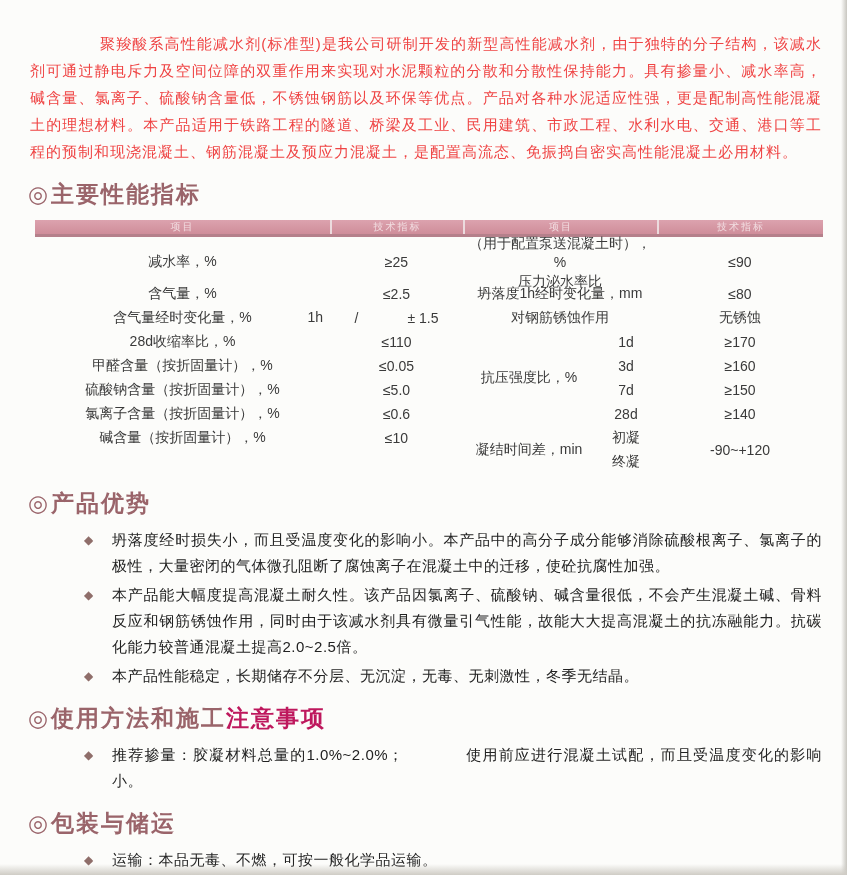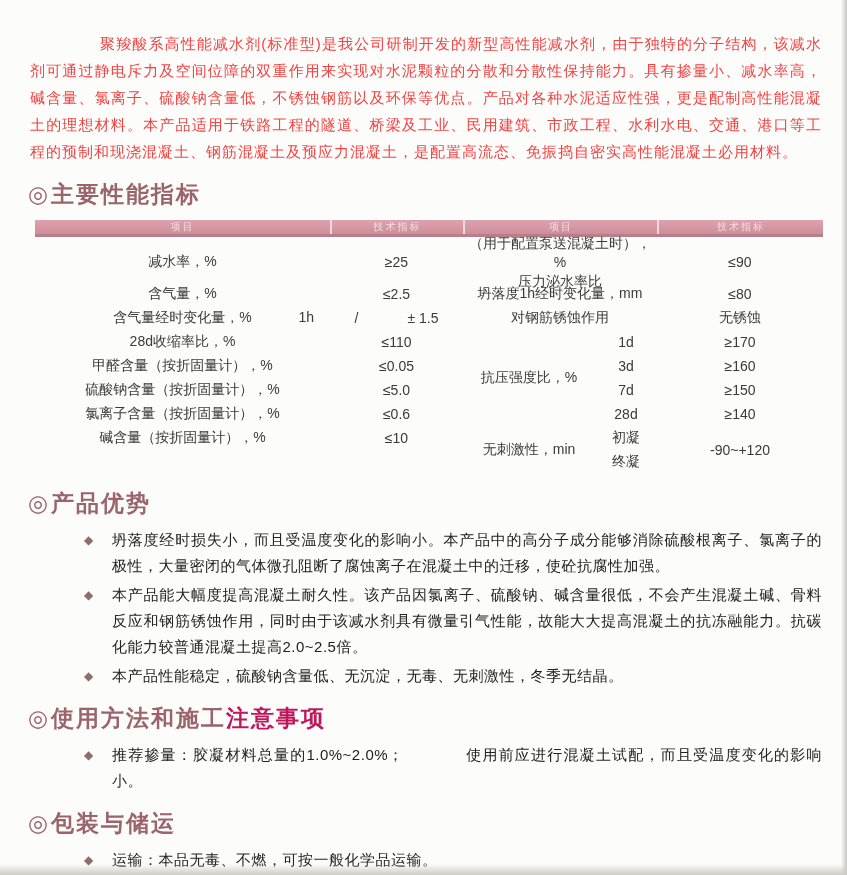--- a/index.html
+++ b/index.html
@@ -59,21 +59,21 @@
   .pt-left{width:428px;}
   .pt-right{width:360px;}
   .pt-row{display:flex;align-items:center;height:24px;}
   .pt-row.tall{height:40px;}
   .pt-left .pt-item{width:295px;text-align:center;position:relative;}
   .pt-left .pt-val{width:133px;text-align:center;}
   .pt-right .pt-item{width:194px;text-align:center;}
   .pt-right .pt-val{width:166px;text-align:center;}
   .two-line{line-height:19px;}
   .two-line span{display:block;}
-  .sub-1h{position:absolute;right:16px;top:0;}
+  .sub-1h{position:absolute;right:7px;top:0;}
   .slash-val{display:flex;justify-content:space-around;align-items:center;}
 
   .pt-group{display:grid;grid-template-columns:132px 62px 166px;}
   .pt-group .g-label{
     grid-row:1 / span var(--rows,4);
     display:flex;align-items:center;justify-content:center;text-align:center;
   }
   .pt-group .g-sub{height:24px;display:flex;align-items:center;justify-content:center;}
   .pt-group .g-val{height:24px;display:flex;align-items:center;justify-content:center;}
   .setting .g-label{--rows:2;}
@@ -174,21 +174,21 @@
           <div class="g-val" style="grid-column:3;">≥170</div>
           <div class="g-sub" style="grid-column:2;">3d</div>
           <div class="g-val" style="grid-column:3;">≥160</div>
           <div class="g-sub" style="grid-column:2;">7d</div>
           <div class="g-val" style="grid-column:3;">≥150</div>
           <div class="g-sub" style="grid-column:2;">28d</div>
           <div class="g-val" style="grid-column:3;">≥140</div>
         </div>
 
         <div class="pt-group setting">
-          <div class="g-label">无刺激性，min</div>
+          <div class="g-label">凝结时间差，min</div>
           <div class="g-sub" style="grid-column:2;">初凝</div>
           <div class="g-val" style="grid-column:3;grid-row:1 / span 2;height:48px;">-90~+120</div>
           <div class="g-sub" style="grid-column:2;">终凝</div>
         </div>
       </div>
 
     </div>
   </div>
 
   <div class="section-header">
@@ -198,21 +198,21 @@
     <li>
       <span class="diamond">◆</span>
       <span>坍落度经时损失小，而且受温度变化的影响小。本产品中的高分子成分能够消除硫酸根离子、氯离子的极性，大量密闭的气体微孔阻断了腐蚀离子在混凝土中的迁移，使砼抗腐性加强。</span>
     </li>
     <li>
       <span class="diamond">◆</span>
       <span>本产品能大幅度提高混凝土耐久性。该产品因氯离子、硫酸钠、碱含量很低，不会产生混凝土碱、骨料反应和钢筋锈蚀作用，同时由于该减水剂具有微量引气性能，故能大大提高混凝土的抗冻融能力。抗碳化能力较普通混凝土提高2.0~2.5倍。</span>
     </li>
     <li>
       <span class="diamond">◆</span>
-      <span>本产品性能稳定，硫酸钠含量低、无沉淀，无毒、无刺激性，冬季无结晶。</span>
+      <span>本产品性能稳定，长期储存不分层、无沉淀，无毒、无刺激性，冬季无结晶。</span>
     </li>
   </ul>
 
   <div class="section-header">
     <span class="marker">◎</span><span>使用方法和施工</span><span class="tail">注意事项</span>
   </div>
   <ul class="bullets">
     <li>
       <span class="diamond">◆</span>
       <span>推荐掺量：胶凝材料总量的1.0%~2.0%；</span><span class="gap"></span><span>使用前应进行混凝土试配，而且受温度变化的影响小。</span>

